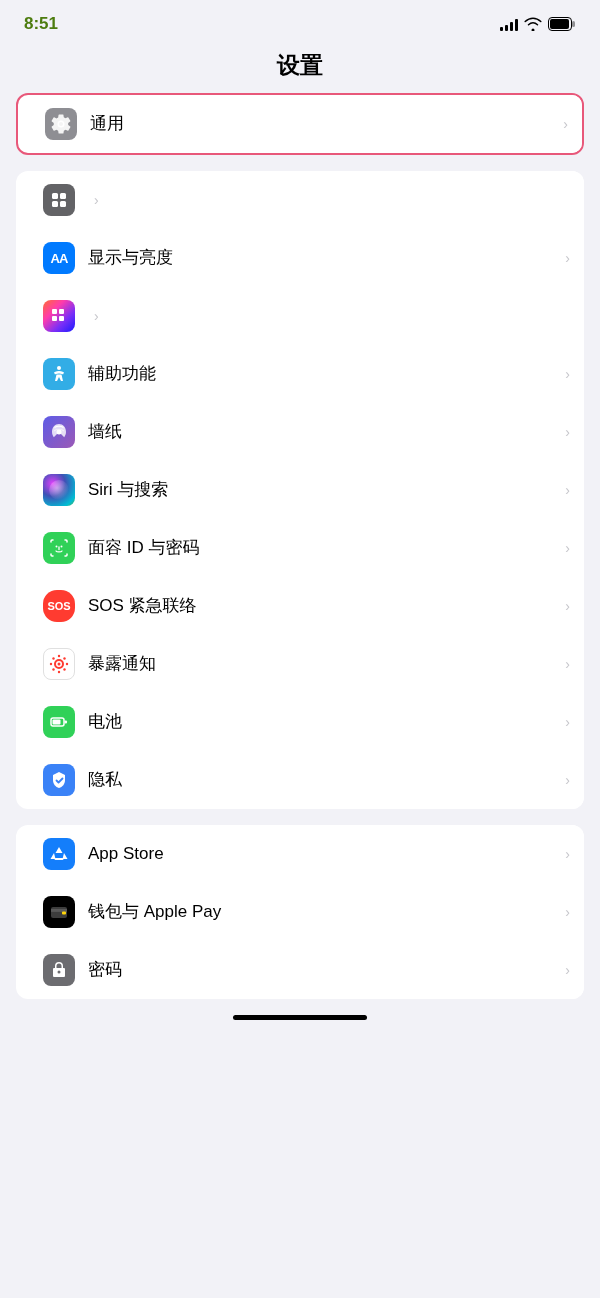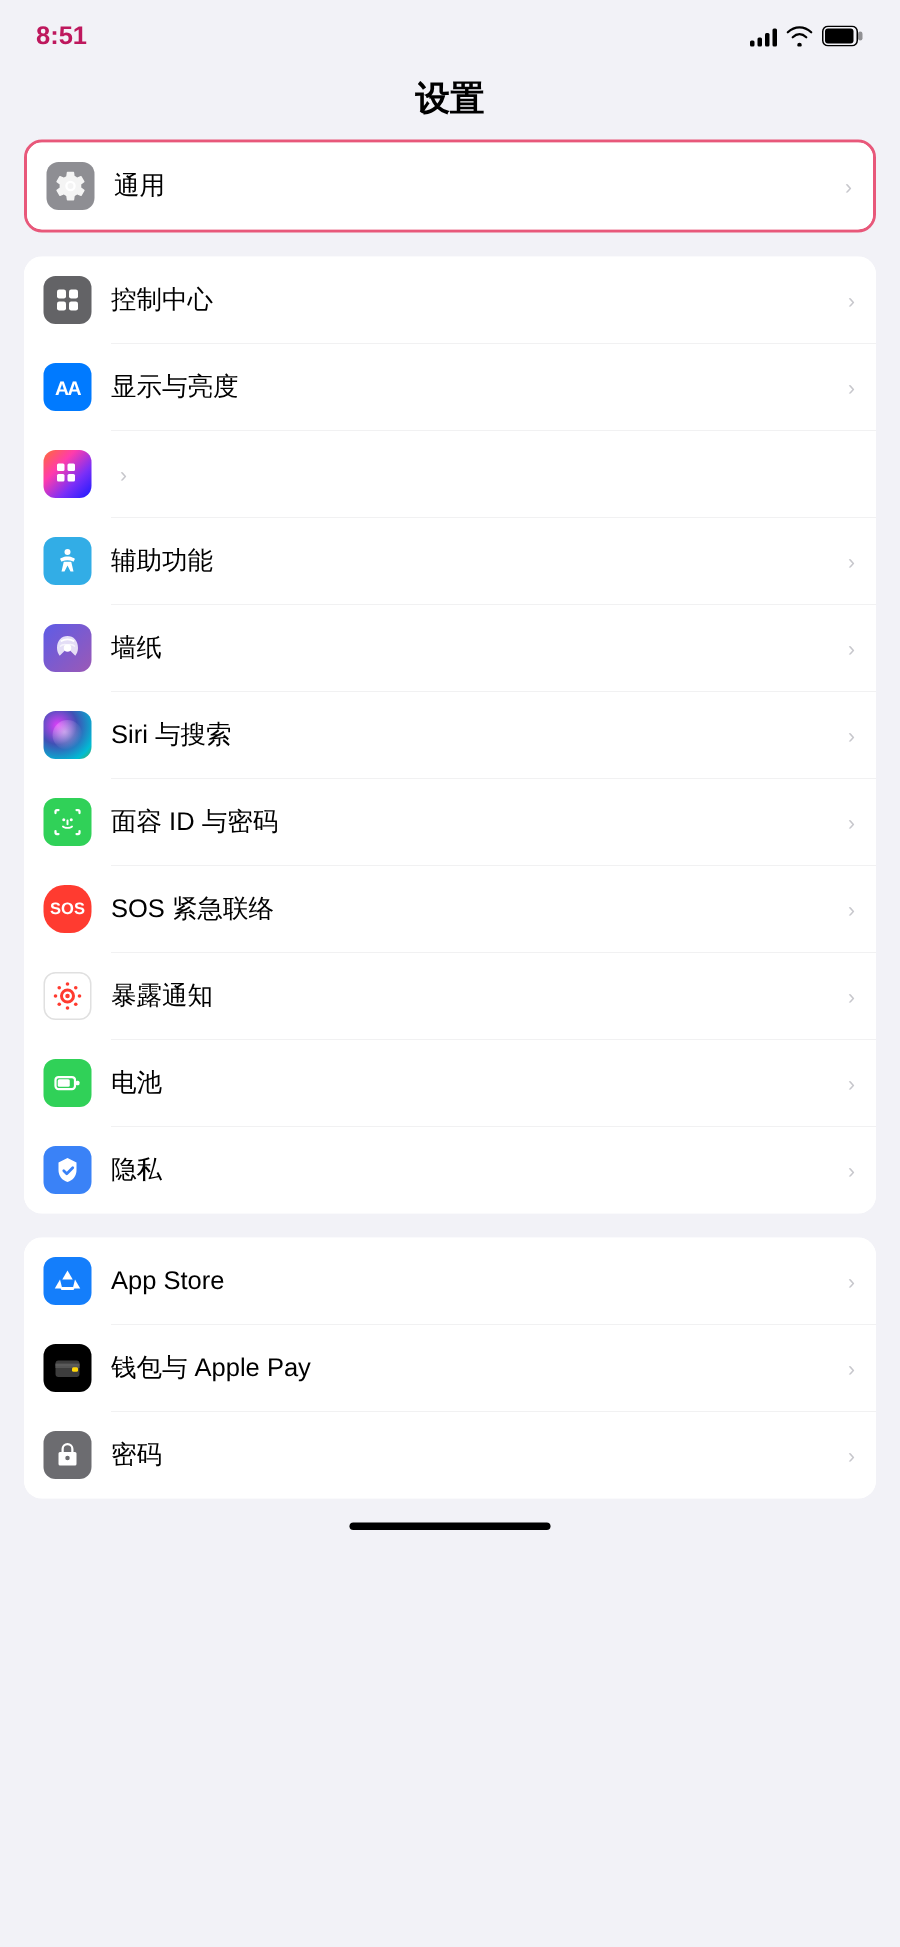--- a/index.html
+++ b/index.html
@@ -16,21 +16,21 @@
     .status-bar {
       display: flex;
       justify-content: space-between;
       align-items: center;
       padding: 14px 24px 8px;
       background: #f2f2f7;
     }
     .status-time {
       font-size: 17px;
       font-weight: 600;
-      color: #be185d;
+      color: #4d7c0f;
     }
     .status-icons {
       display: flex;
       align-items: center;
       gap: 6px;
     }
     .signal-bars {
       display: flex;
       align-items: flex-end;
       gap: 2px;
@@ -66,20 +66,21 @@
     }
 
     .settings-row {
       display: flex;
       align-items: center;
       padding: 0 14px 0 0;
       min-height: 58px;
       background: #fff;
       cursor: pointer;
       position: relative;
+      margin-left: 14px;
     }
     .settings-row:not(:last-child)::after {
       content: '';
       position: absolute;
       bottom: 0;
       left: 58px;
       right: 0;
       height: 0.5px;
       background: #c8c8cc;
     }
@@ -208,21 +209,20 @@
     <div class="icon-wrap">
       <div class="icon-box icon-gray2">
         <svg width="20" height="20" viewBox="0 0 20 20" fill="white">
           <rect x="3" y="3" width="6" height="6" rx="1.5" fill="white"></rect>
           <rect x="11" y="3" width="6" height="6" rx="1.5" fill="white"></rect>
           <rect x="3" y="11" width="6" height="6" rx="1.5" fill="white"></rect>
           <rect x="11" y="11" width="6" height="6" rx="1.5" fill="white"></rect>
         </svg>
       </div>
     </div>
-    <span class="row-label">控制中心</span>
     <span class="chevron">›</span>
   </div>
 
   <div class="settings-row">
     <div class="icon-wrap">
       <div class="icon-box icon-blue" style="font-size:13px;font-weight:700;letter-spacing:-1px;">AA</div>
     </div>
     <span class="row-label">显示与亮度</span>
     <span class="chevron">›</span>
   </div>

